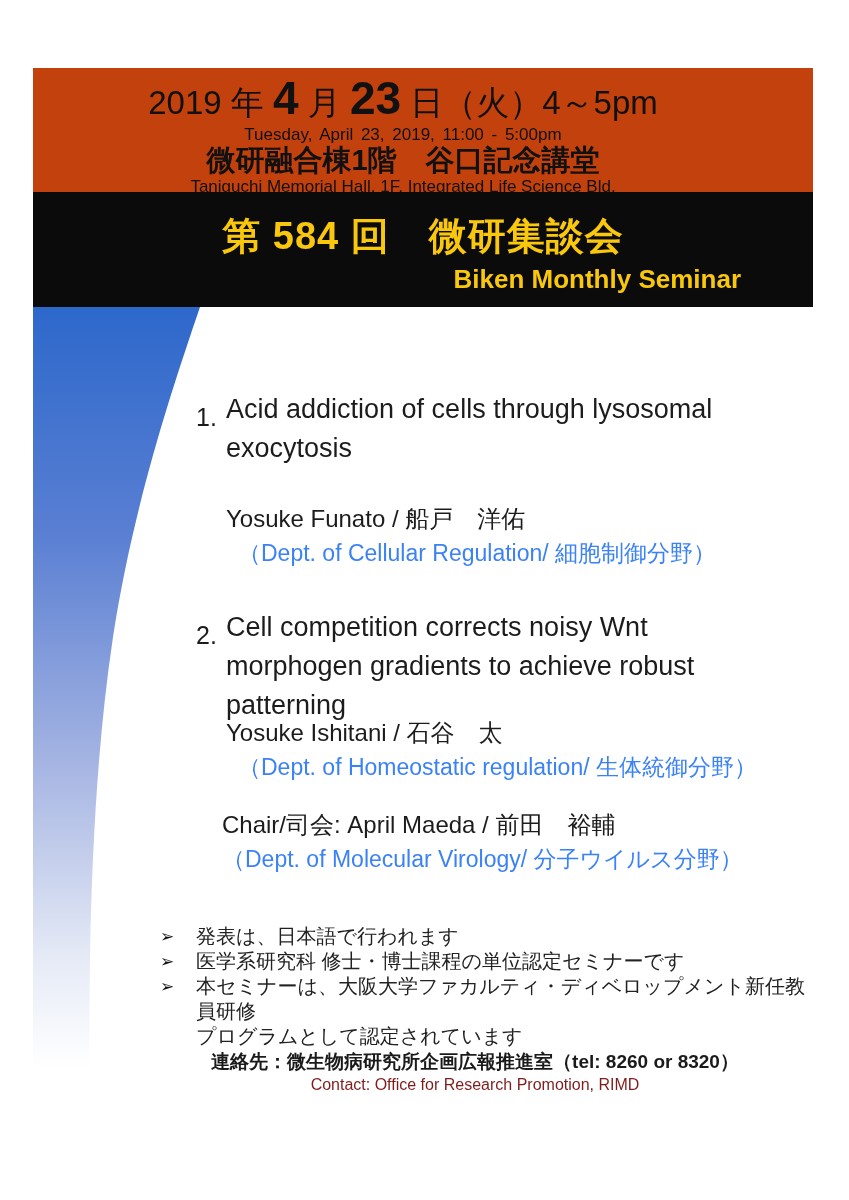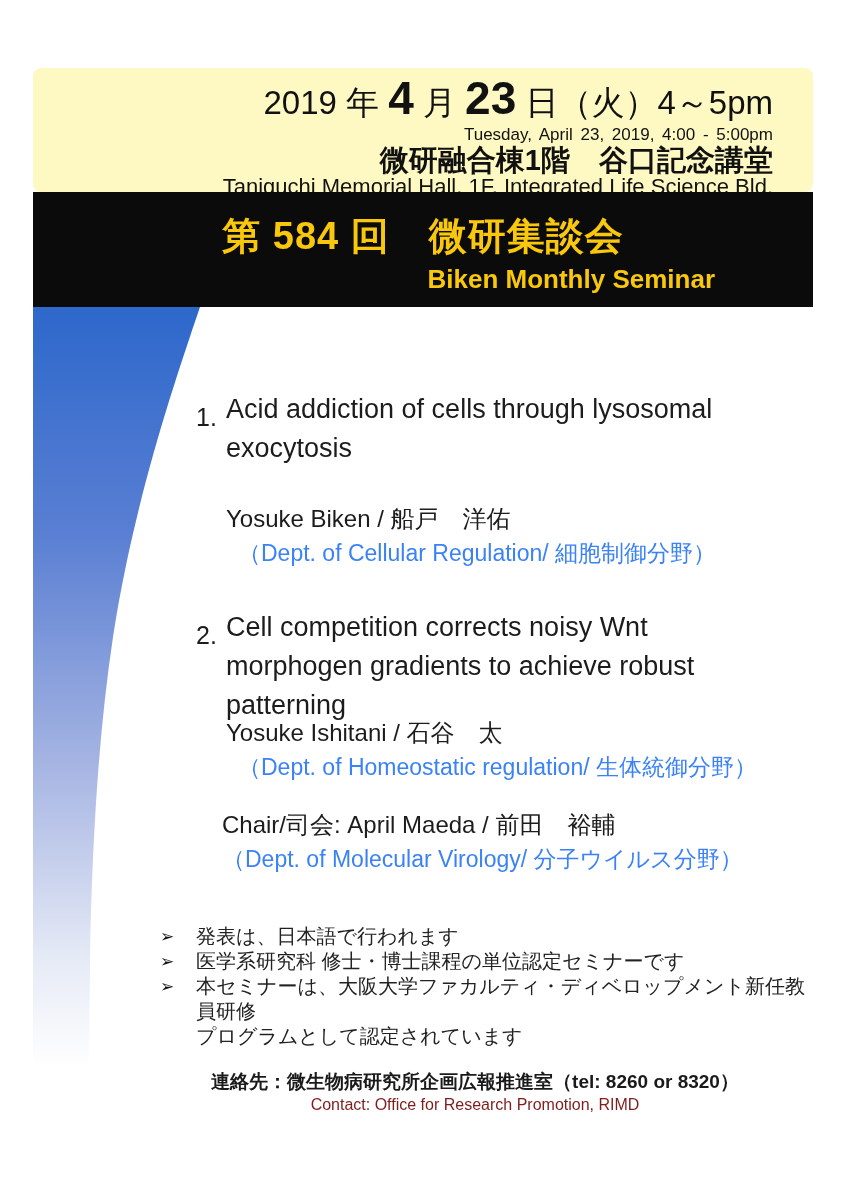--- a/index.html
+++ b/index.html
@@ -9,77 +9,76 @@
     position:relative;
     font-family:"Liberation Sans", sans-serif;
     color:#1c1c1c;
     overflow:hidden;
   }
   .page{position:absolute;inset:0;}
 
   
   .yellow-band{
     position:absolute;left:33px;top:68px;width:780px;height:124px;
-    background:#fef9c3;
+    background:#c2410c;
     box-sizing:border-box;
     padding:8px 40px 0 0;
-    text-align:right;
+    text-align:center;
     color:#111;
-    border-radius:8px;
   }
   .date-line{font-size:33px;line-height:44px;white-space:nowrap;}
   .date-line .big{font-size:46px;font-weight:700;}
   .date-en{font-size:17px;line-height:19px;word-spacing:3px;}
   .venue-jp{font-size:29px;line-height:33px;font-weight:600;}
-  .venue-en{font-size:22px;line-height:19px;}
+  .venue-en{font-size:17px;line-height:19px;}
 
   
   .black-band{
     position:absolute;left:33px;top:192px;width:780px;height:115px;
     background:#0b0b0b;color:#f9c70b;
     box-sizing:border-box;padding-top:13px;
   }
   .seminar-title{
     font-size:38px;font-weight:700;line-height:62px;
     text-align:center;letter-spacing:1px;white-space:nowrap;
   }
   .seminar-subtitle{
     font-size:26px;font-weight:700;line-height:28px;
-    text-align:right;padding-right:98px;margin-top:-2px;
+    text-align:right;padding-right:72px;margin-top:-2px;
   }
 
   
   .swoosh{position:absolute;left:33px;top:307px;}
 
   
   .abs{position:absolute;}
   .talk{display:flex;align-items:flex-start;}
   .talk-number{font-size:25px;line-height:30px;padding-top:12px;width:30px;flex:0 0 30px;}
   .talk-title{font-size:27px;font-weight:400;line-height:39px;}
   .talk-title span{display:block;}
   .speaker{font-size:24px;line-height:28px;white-space:nowrap;}
   .dept{font-size:23px;line-height:27px;white-space:nowrap;color:#3b82f6;}
 
   .notes{font-size:20px;line-height:25px;color:#222;}
   .note-item{display:flex;align-items:flex-start;}
   .note-marker{width:36px;flex:0 0 36px;font-size:17px;line-height:25px;color:#111;}
   .note-text span{display:block;}
 
   .contact{width:700px;text-align:center;}
-  .contact-jp{font-size:19px;line-height:24px;font-weight:600;color:#1a1a1a;margin-top:20px;}
+  .contact-jp{font-size:19px;line-height:24px;font-weight:600;color:#1a1a1a;}
   .contact-en{font-size:16px;line-height:21px;color:#7f1d1d;}
 </style>
 </head>
 <body>
 
 <div class="page">
 
   <div class="yellow-band">
     <div class="date-line"><span>2019 年 </span><span class="big">4</span><span> 月 </span><span class="big">23</span><span> 日（火）4～5pm</span></div>
-    <div class="date-en">Tuesday, April 23, 2019, 4:00 - 5:00pm</div>
+    <div class="date-en">Tuesday, April 23, 2019, 11:00 - 5:00pm</div>
     <div class="venue-jp">微研融合棟1階　谷口記念講堂</div>
     <div class="venue-en">Taniguchi Memorial Hall, 1F, Integrated Life Science Bld.</div>
   </div>
 
   <div class="black-band">
     <div class="seminar-title">第 584 回　微研集談会</div>
     <div class="seminar-subtitle">Biken Monthly Seminar</div>
   </div>
 
   <svg class="swoosh" width="180" height="760" viewBox="0 0 180 760" aria-hidden="true">
@@ -95,21 +94,21 @@
     <path d="M0,0 L167,0 C138,85 100,200 80,330 C65,430 59,540 57,650 L56,760 L0,760 Z" fill="url(#sw)"></path>
   </svg>
 
   <div class="abs talk" style="left:196px;top:390px;">
     <div class="talk-number">1.</div>
     <div class="talk-title">
       <span>Acid addiction of cells through lysosomal</span>
       <span>exocytosis</span>
     </div>
   </div>
-  <div class="abs speaker" style="left:226px;top:505px;">Yosuke Biken / 船戸　洋佑</div>
+  <div class="abs speaker" style="left:226px;top:505px;">Yosuke Funato / 船戸　洋佑</div>
   <div class="abs dept" style="left:238px;top:540px;">（Dept. of Cellular Regulation/ 細胞制御分野）</div>
 
   <div class="abs talk" style="left:196px;top:608px;">
     <div class="talk-number">2.</div>
     <div class="talk-title">
       <span>Cell competition corrects noisy Wnt</span>
       <span>morphogen gradients to achieve robust</span>
       <span>patterning</span>
     </div>
   </div>

